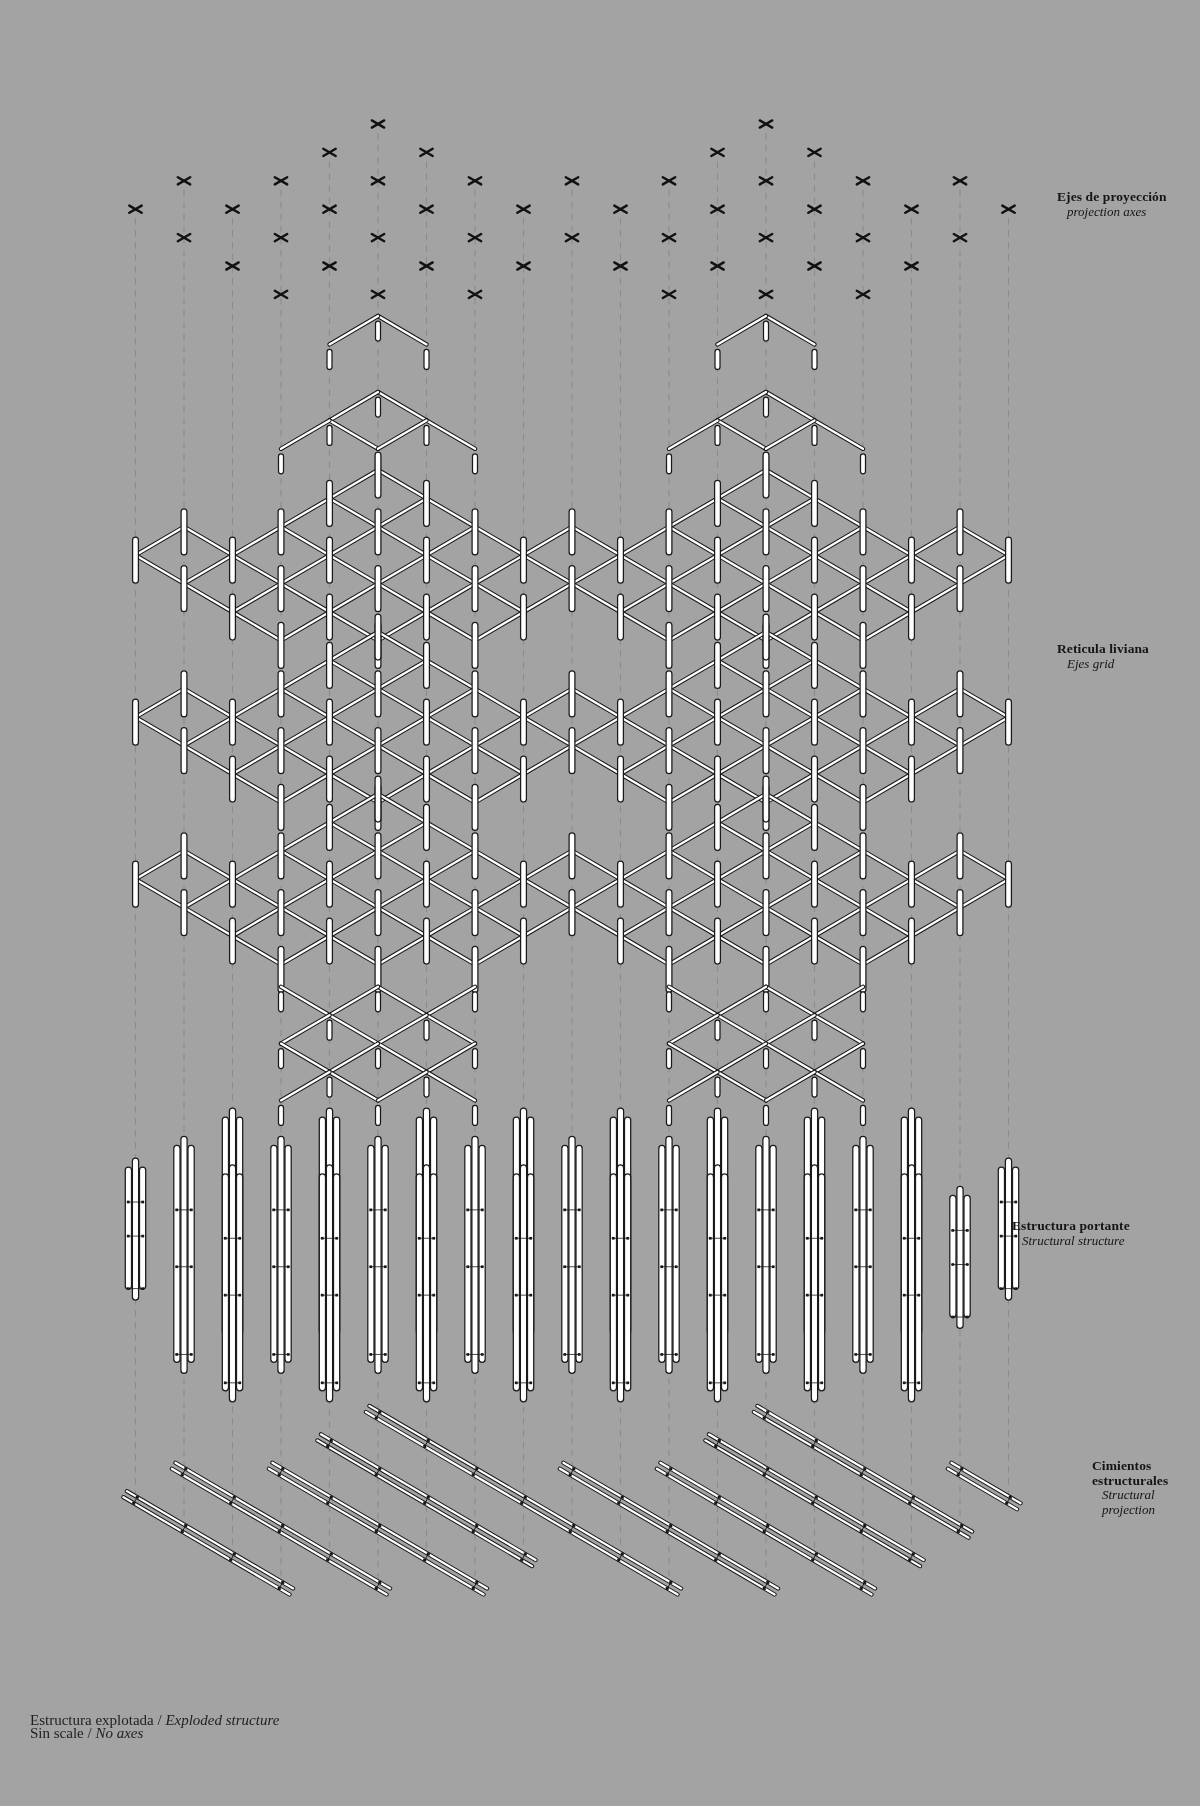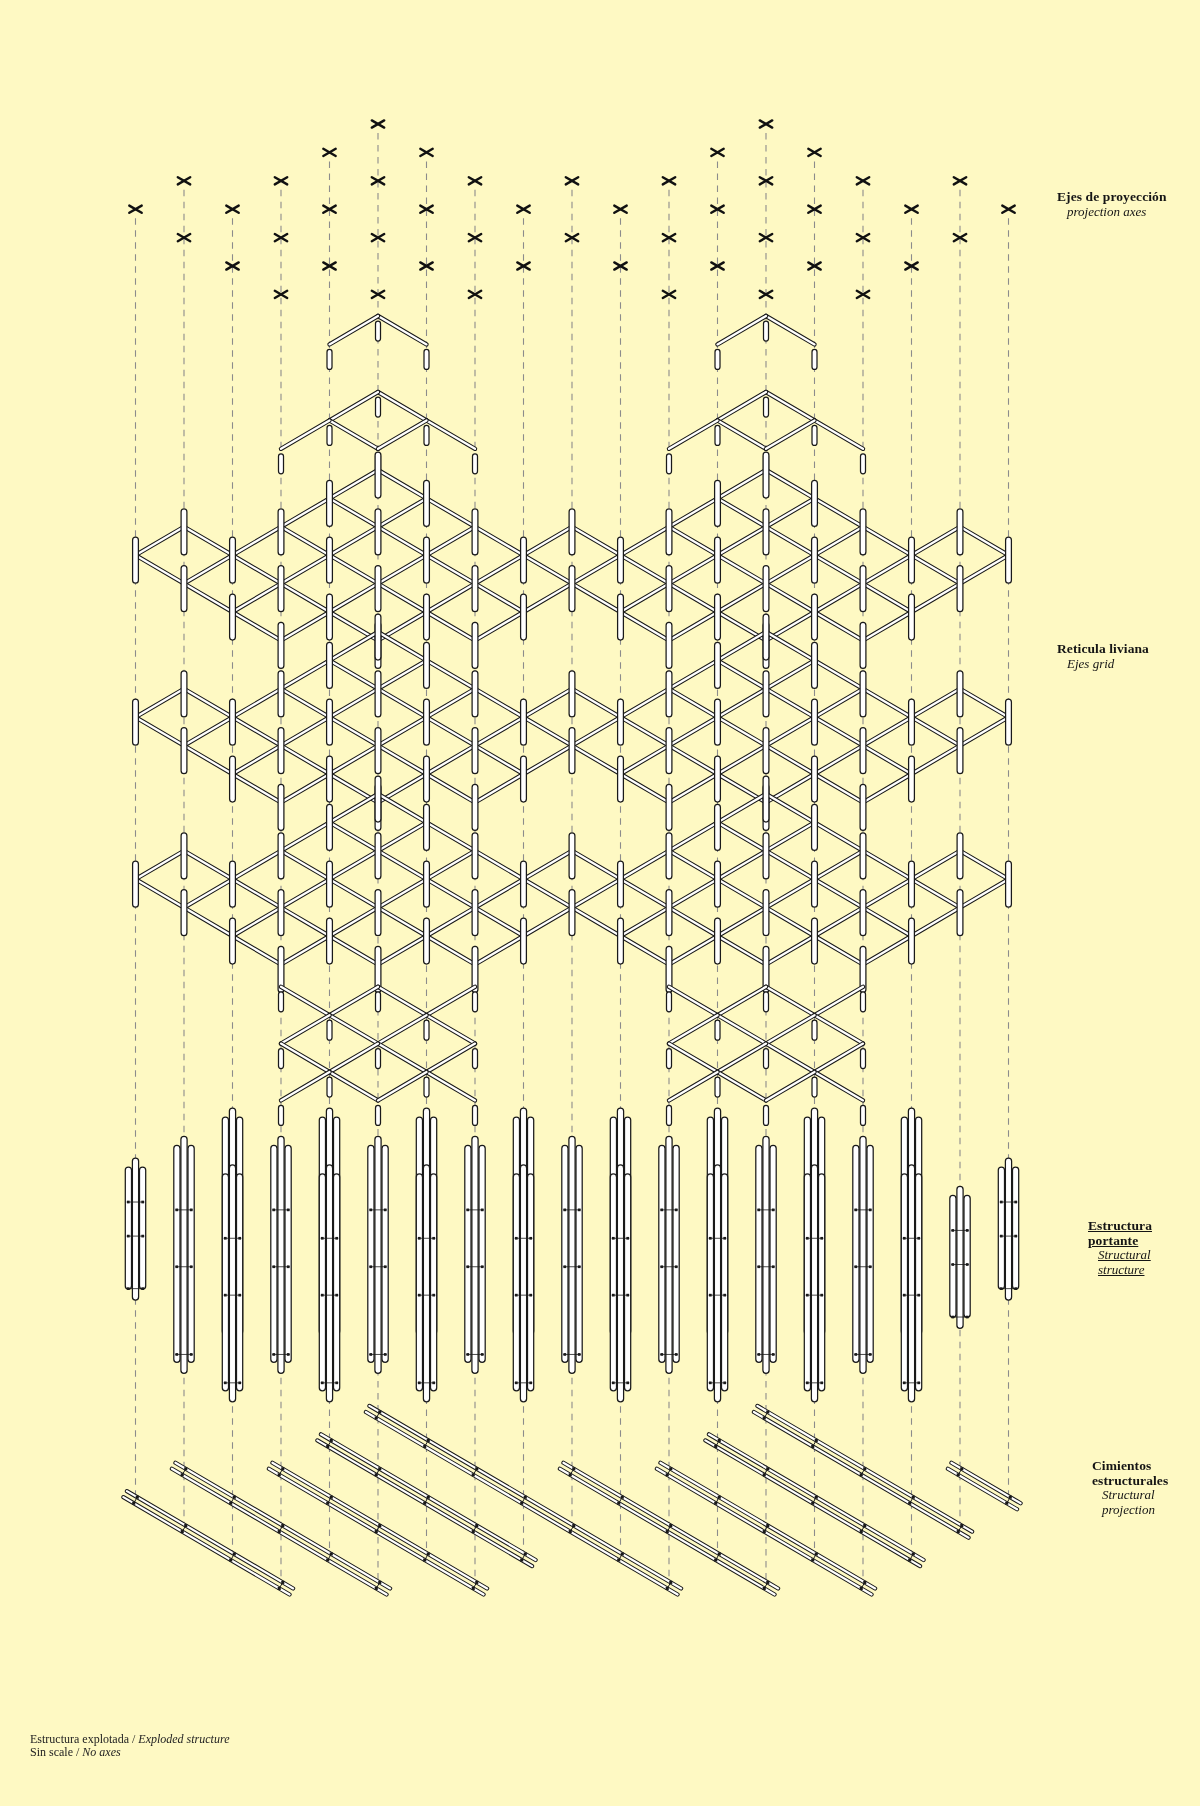--- a/index.html
+++ b/index.html
@@ -1,31 +1,31 @@
 <!DOCTYPE html>
 <html><head>
 <meta charset="utf-8">
 <style>
   html,body{margin:0;padding:0;background:#ffffff;}
   .canvas{
     position:relative;
     width:1200px;height:1806px;
-    background:#fef9c3;
+    background:#a3a3a3;
     font-family:"Liberation Serif", serif;
     overflow:hidden;
   }
   svg.drawing{position:absolute;left:0;top:0;}
   .label{position:absolute;color:#151515;}
   .label .es{font-weight:700;font-size:13.5px;line-height:14.5px;letter-spacing:.1px;}
   .label .en{font-style:italic;font-size:13px;line-height:14.5px;margin-left:10px;}
   .label-1{left:1057px;top:190px;}
   .label-2{left:1057px;top:642px;}
-  .label-3{left:1088px;top:1219px;text-decoration:underline;}
+  .label-3{left:1012px;top:1219px;}
   .label-4{left:1092px;top:1459px;}
-  .caption{position:absolute;left:30px;top:1714px;color:#222;font-size:12px;line-height:13px;margin-top:19px;}
+  .caption{position:absolute;left:30px;top:1714px;color:#222;font-size:15px;line-height:13px;}
   .caption .it{font-style:italic;}
 </style>
 </head>
 <body>
 
 <div class="canvas">
 
   <svg class="drawing" id="diagram" width="1200" height="1806" viewBox="0 0 1200 1806">
       <line x1="135.5" y1="218.2" x2="135.5" y2="1495.2" stroke="#8c8c8c" stroke-width="1.1" stroke-dasharray="6.5 5.5"></line>
       <line x1="184" y1="189.8" x2="184" y2="1523.6" stroke="#8c8c8c" stroke-width="1.1" stroke-dasharray="6.5 5.5"></line>

